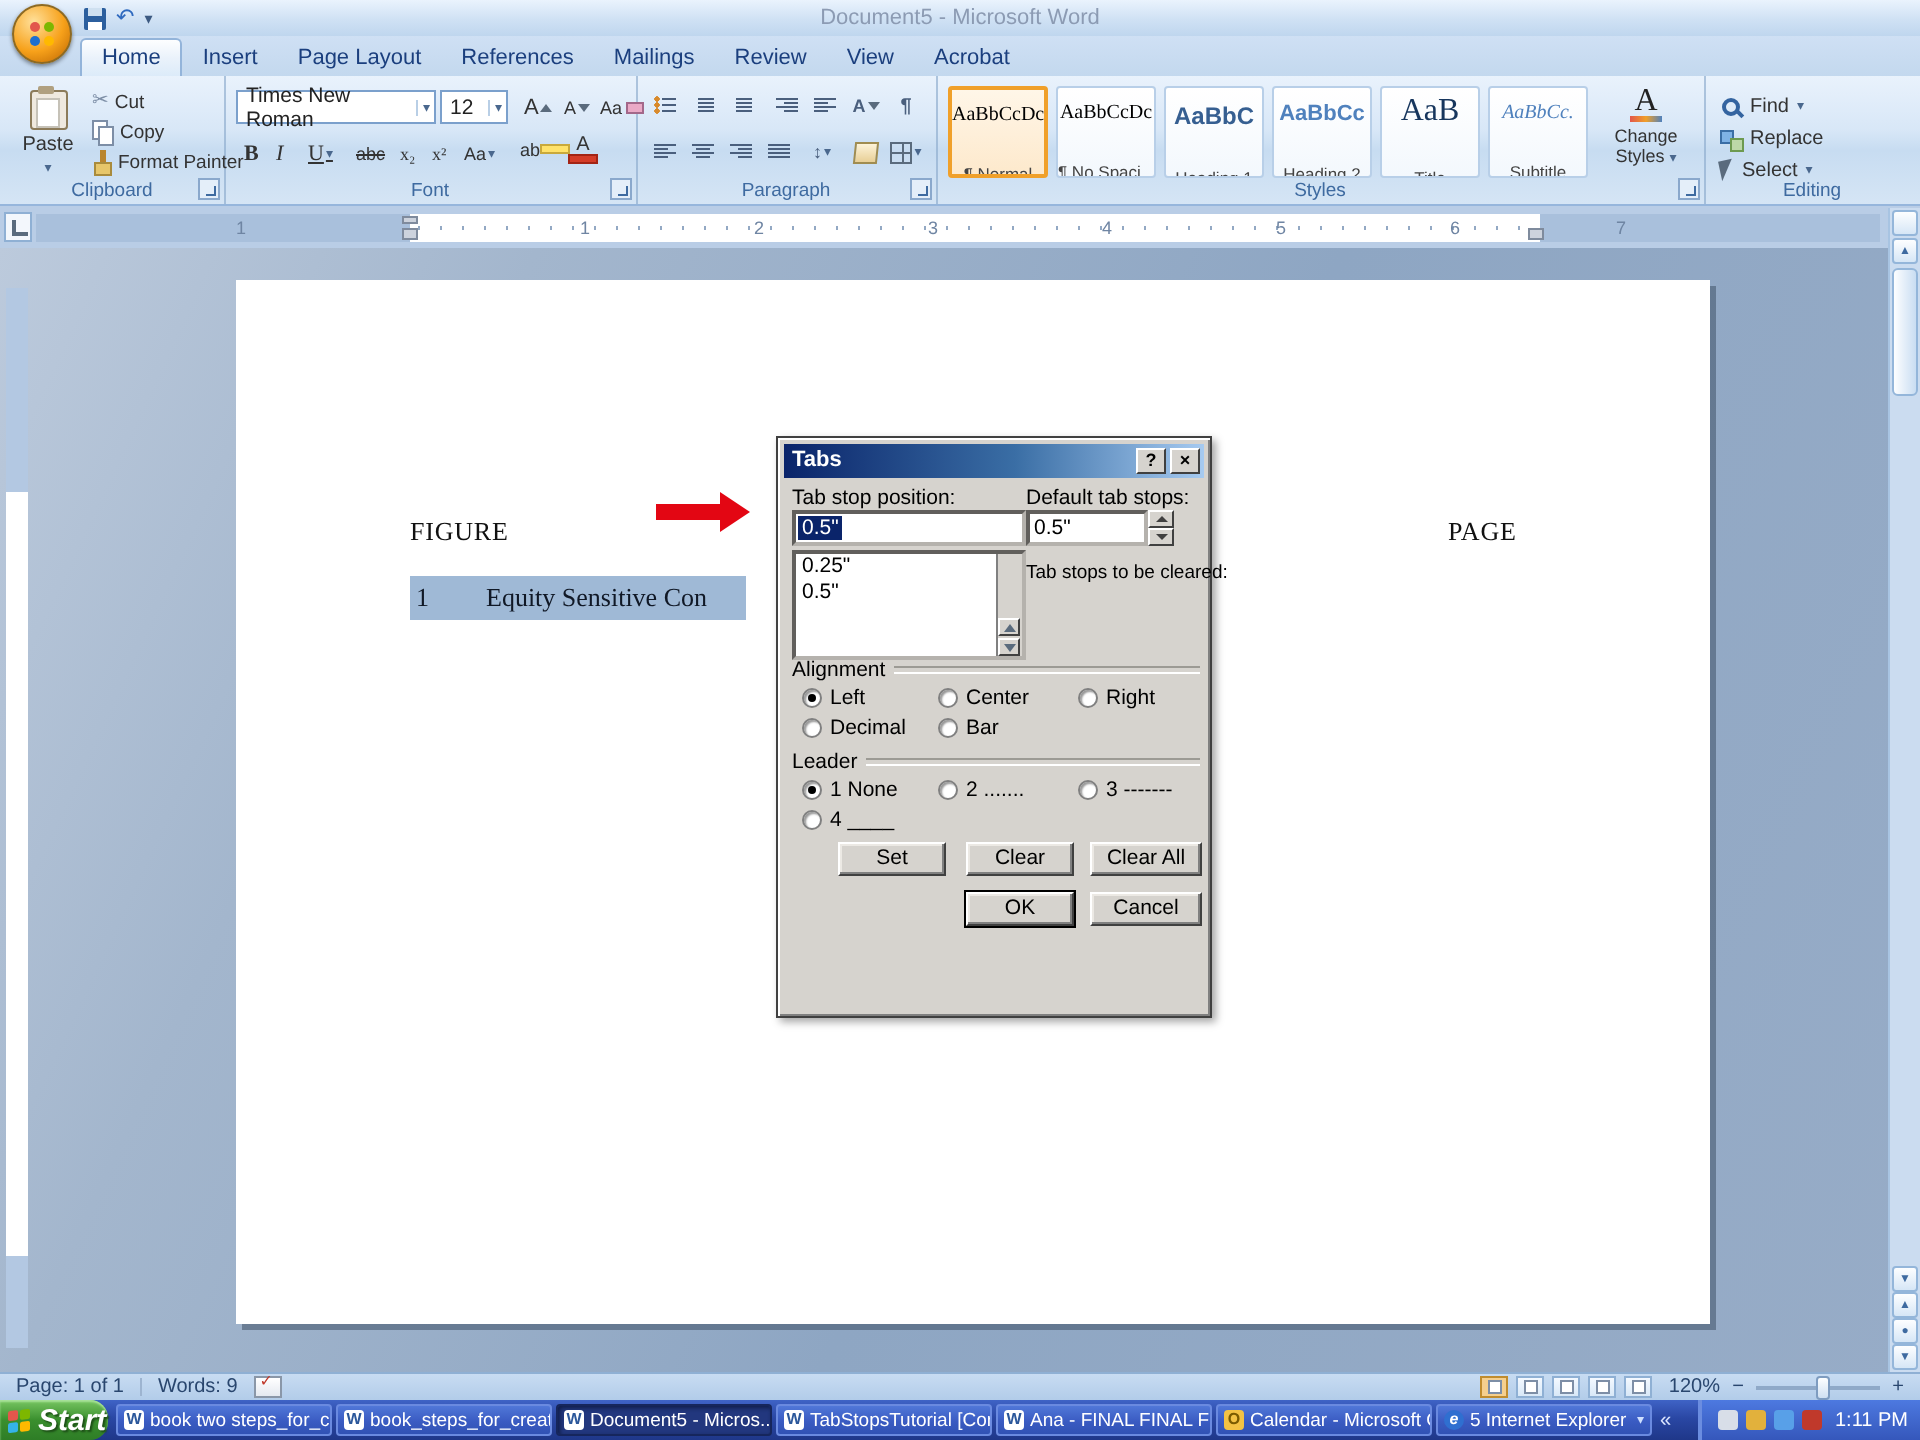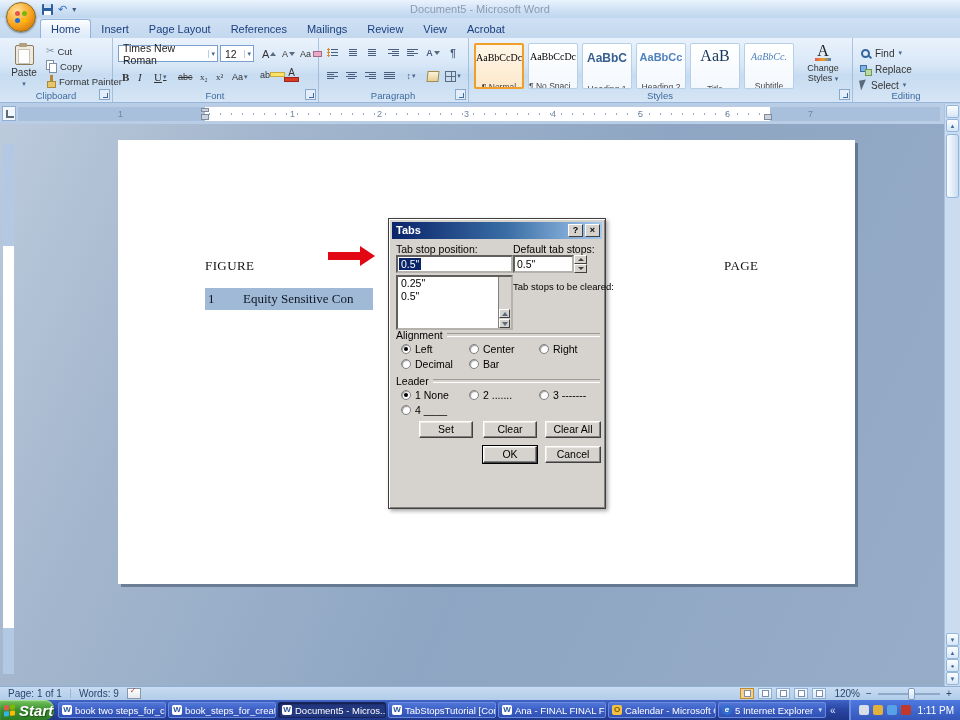--- a/index.html
+++ b/index.html
@@ -121,21 +121,21 @@
   .hband:after{content:"";position:absolute;left:4px;right:4px;top:6px;height:2px;
     background-image:repeating-linear-gradient(to right,#93a9c4 0 1px,transparent 1px 11px);}
   .rnum{position:absolute;top:2px;font-size:9px;color:#6f85a3;}
   .mk{position:absolute;background:#cdd3dd;border:1px solid #7f8b9d;box-sizing:border-box;}
 
   
   .docarea{position:absolute;top:124px;left:0;width:960px;height:562px;
     background:linear-gradient(115deg,#bccadc 0%,#a3b6cd 22%,#8ea6c3 55%,#97acc7 100%);overflow:hidden;}
   .vruler{position:absolute;left:3px;top:20px;width:11px;height:530px;background:#b3c8e2;}
   .vband{position:absolute;left:0;top:102px;width:11px;height:382px;background:#fff;}
-  .page{position:absolute;left:118px;top:16px;width:737px;height:444px;background:#fff;
+  .page{position:absolute;left:118px;top:16px;width:737px;height:522px;background:#fff;
     box-shadow:3px 3px 0 rgba(64,82,104,.55);}
   .doc-text{position:absolute;font-family:"Liberation Serif",serif;font-size:13px;color:#111;}
   .figure-h{left:87px;top:118px;letter-spacing:.4px;}
   .page-h{left:606px;top:118px;letter-spacing:.4px;}
   .selline{position:absolute;left:87px;top:148px;width:168px;height:22px;background:#9fb9d6;overflow:hidden;white-space:nowrap;}
   .selline .num{position:absolute;left:3px;top:3px;font-family:"Liberation Serif",serif;font-size:13px;color:#101826;}
   .selline .txt{position:absolute;left:38px;top:3px;font-family:"Liberation Serif",serif;font-size:13px;color:#101826;}
 
   
   .vscroll{position:absolute;right:0;top:104px;width:16px;height:582px;background:#cbdcf0;border-left:1px solid #a8c4e2;box-sizing:border-box;}

